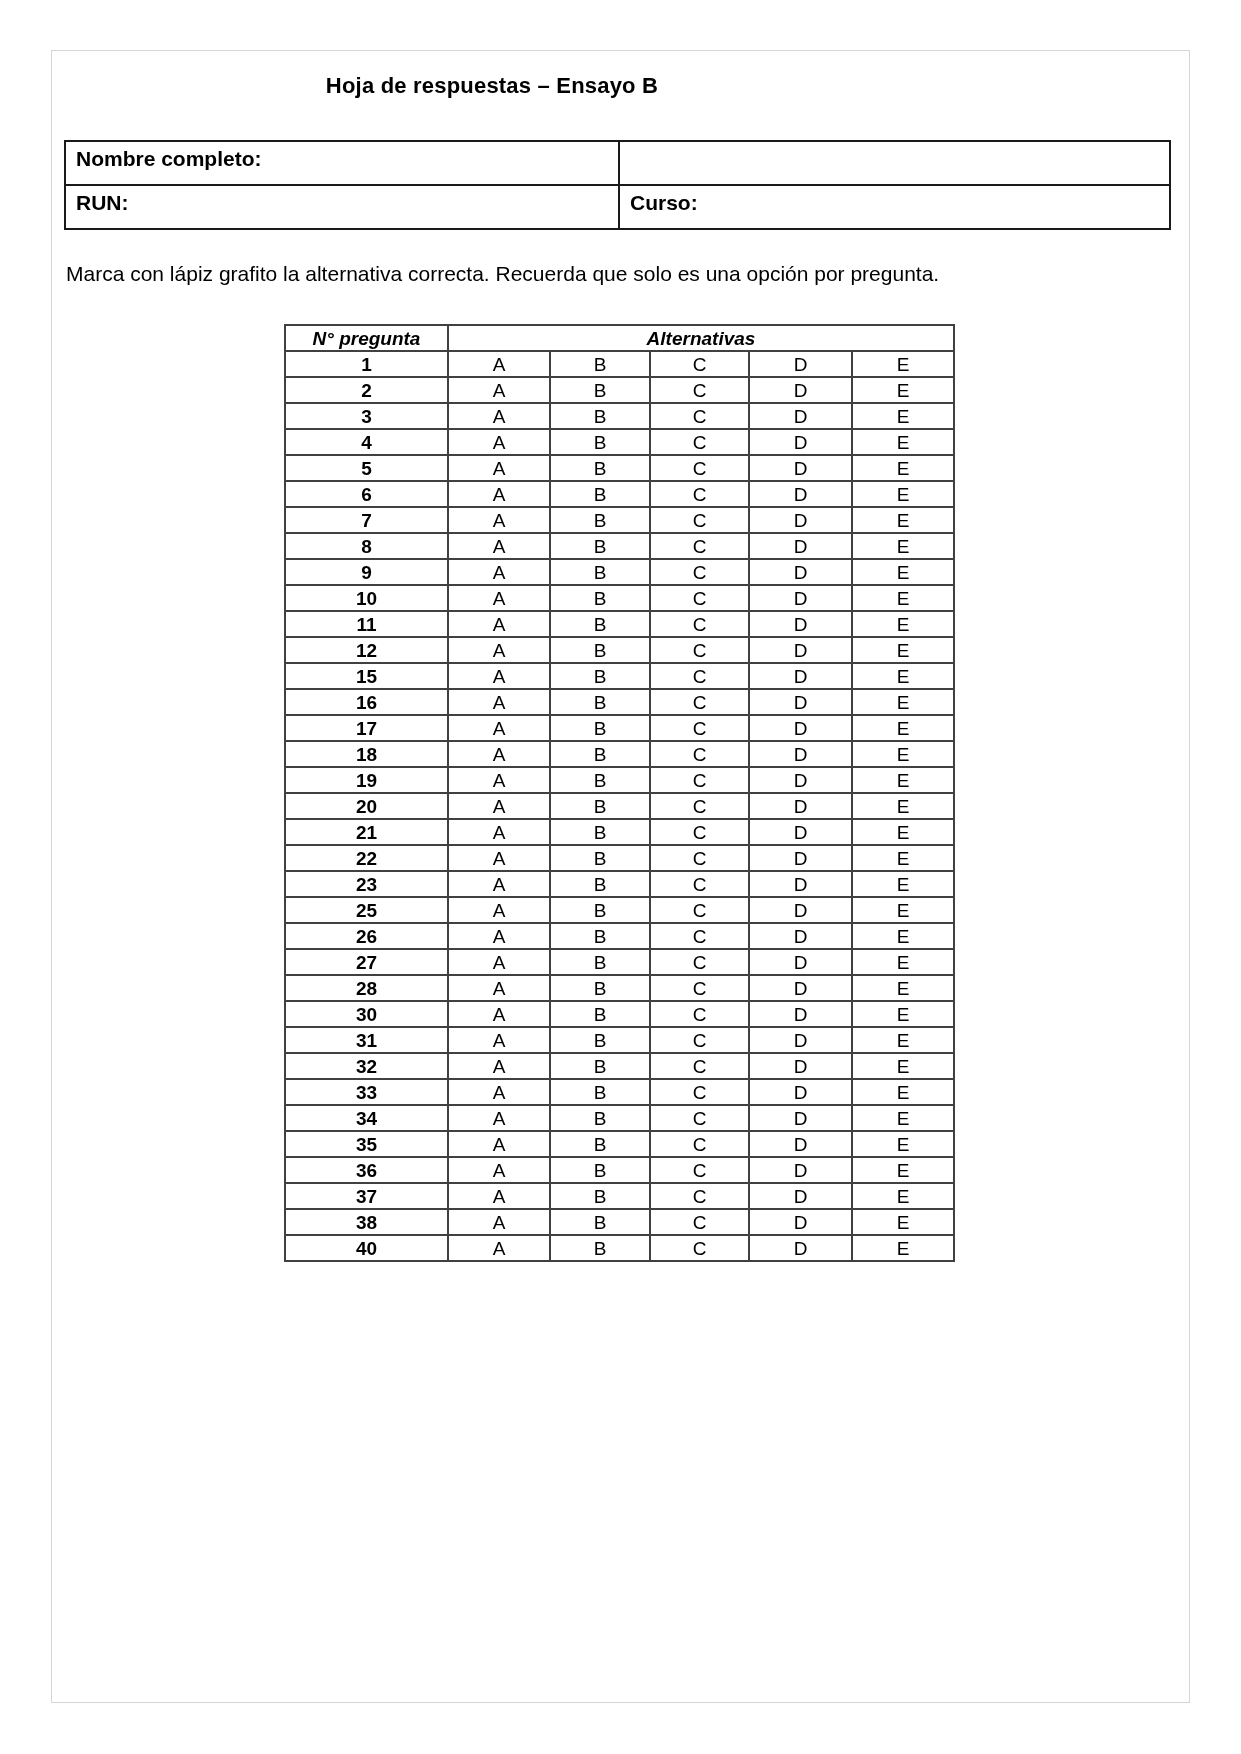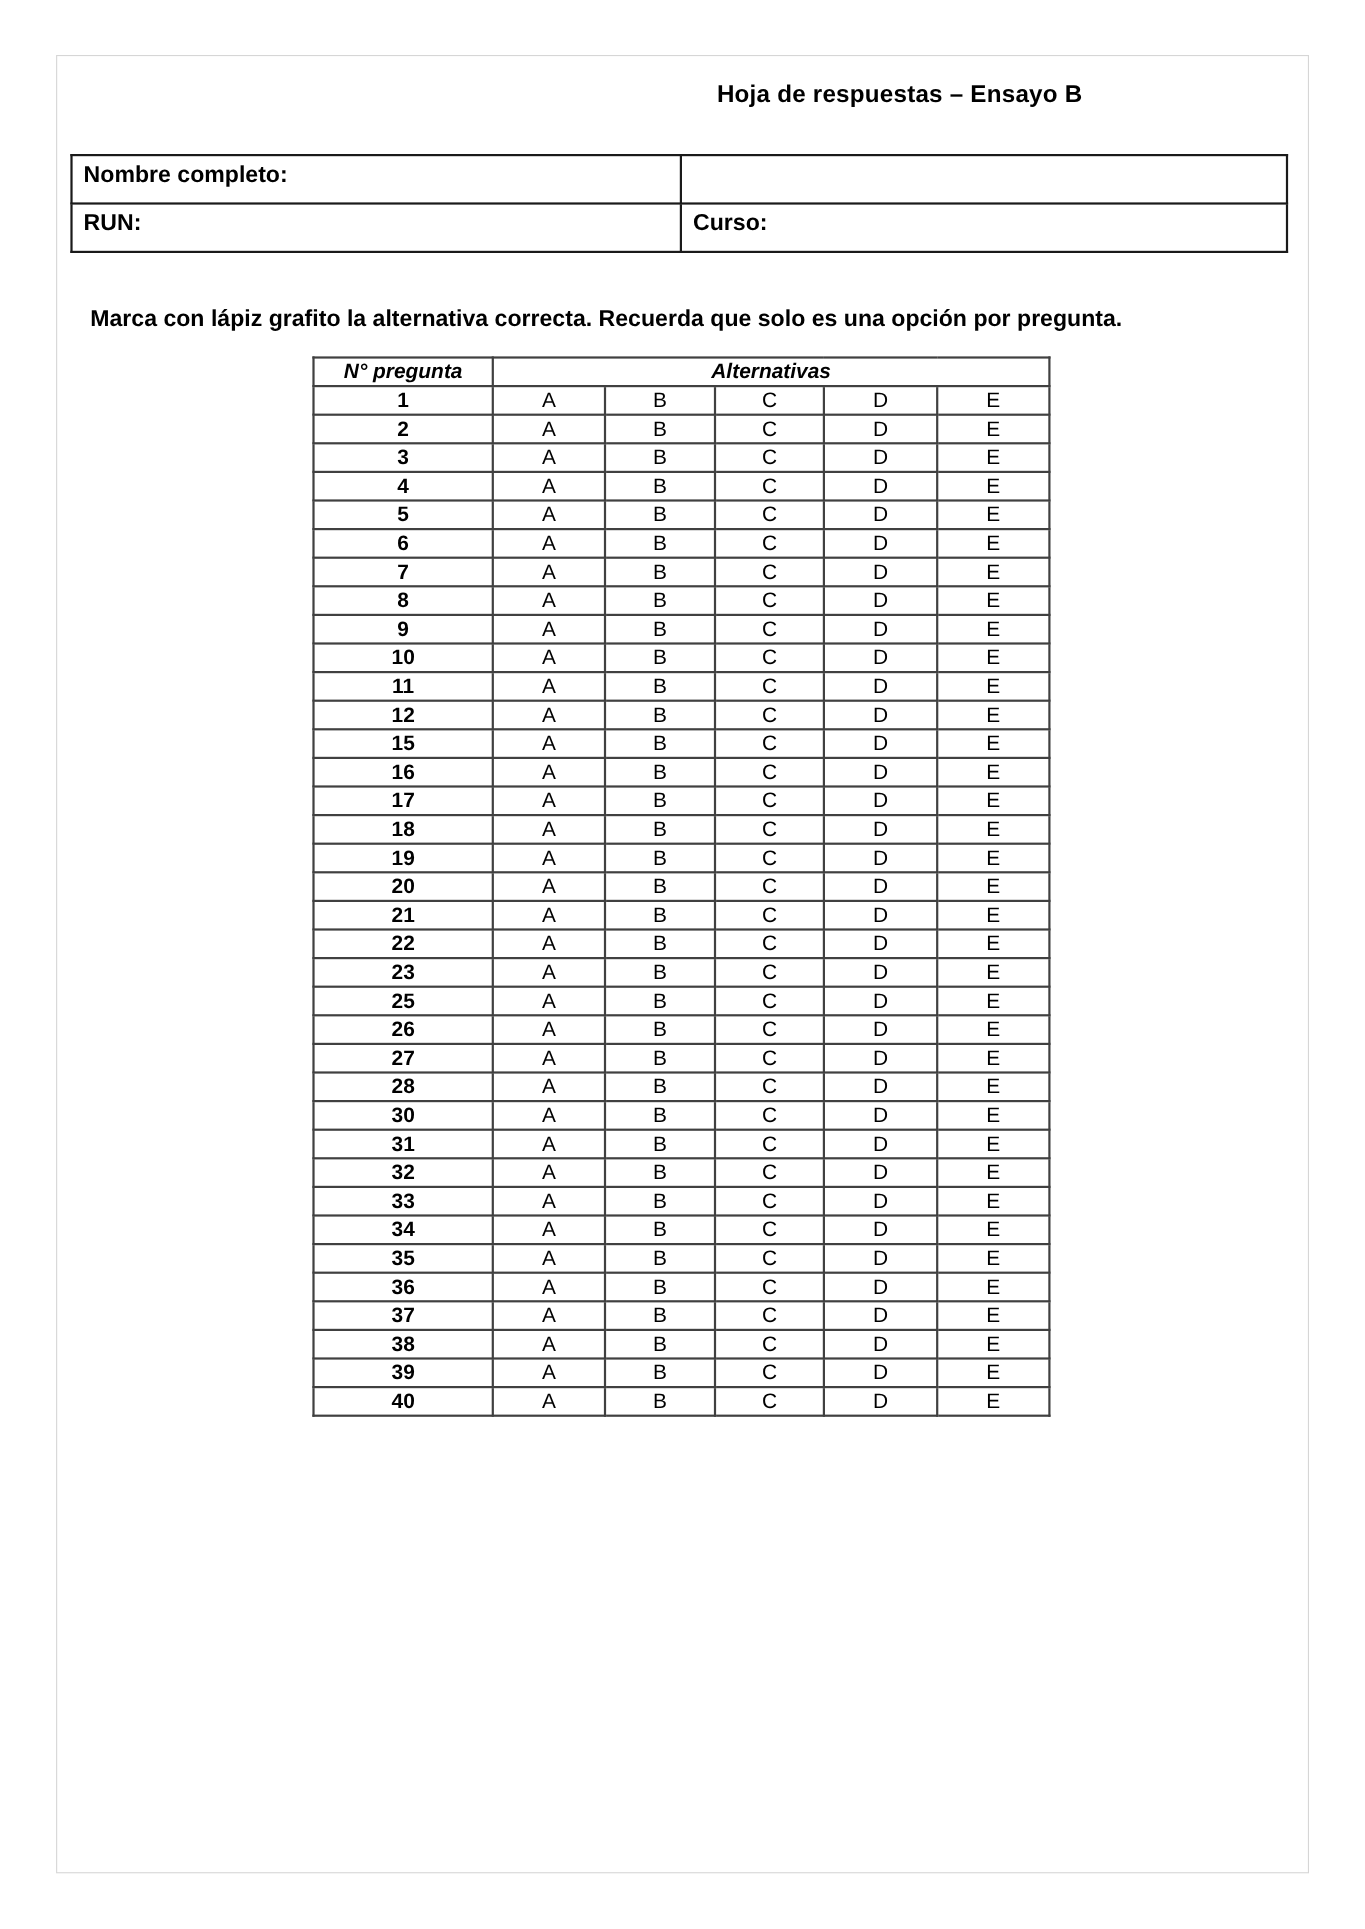--- a/index.html
+++ b/index.html
@@ -23,21 +23,21 @@
     left:51px;top:50px;
     width:1139px;height:1653px;
     border:1px solid var(--page-border);
     background:#ffffff;
   }
   .title{
     position:absolute;
     left:0;top:73px;
     width:984px;
     margin:0;
-    text-align:right;
+    text-align:center;
     font-size:22px;
     font-weight:bold;
     letter-spacing:0.2px;
   }
   .info-table{
     position:absolute;
     left:64px;top:140px;
     width:1105px;
     border-collapse:collapse;
     table-layout:fixed;
@@ -47,23 +47,23 @@
     height:44px;
     vertical-align:top;
     padding:5px 23px 0 10px;
     font-size:21px;
     font-weight:bold;
     background:#ffffff;
   }
   .instruction{
     position:absolute;
     left:66px;top:262px;
-    margin:16px;
+    margin:0;
     font-size:21px;
-    font-weight:bold;
+    font-weight:normal;
   }
   .answer-table{
     position:absolute;
     left:284px;top:324px;
     width:669px;
     border-collapse:collapse;
     table-layout:fixed;
     font-size:19px;
   }
   .answer-table th,
@@ -405,28 +405,20 @@
       </tr>
       <tr>
         <td class="qnum">38</td>
         <td class="alt">A</td>
         <td class="alt">B</td>
         <td class="alt">C</td>
         <td class="alt">D</td>
         <td class="alt">E</td>
       </tr>
       <tr>
-        <td class="qnum">39</td>
-        <td class="alt">A</td>
-        <td class="alt">B</td>
-        <td class="alt">C</td>
-        <td class="alt">D</td>
-        <td class="alt">E</td>
-      </tr>
-      <tr>
         <td class="qnum">40</td>
         <td class="alt">A</td>
         <td class="alt">B</td>
         <td class="alt">C</td>
         <td class="alt">D</td>
         <td class="alt">E</td>
       </tr>
     </tbody>
 </table>
 

